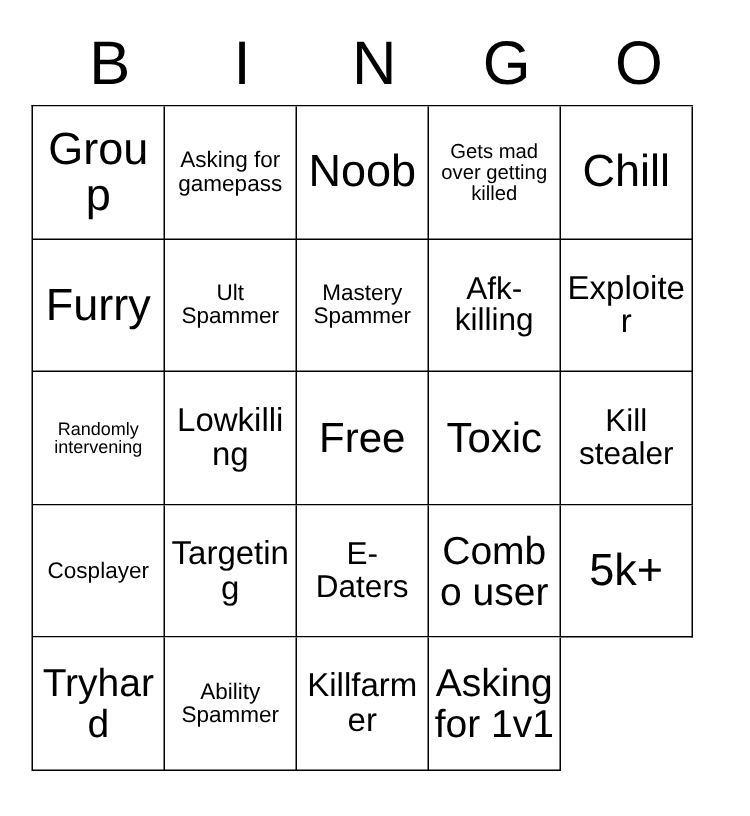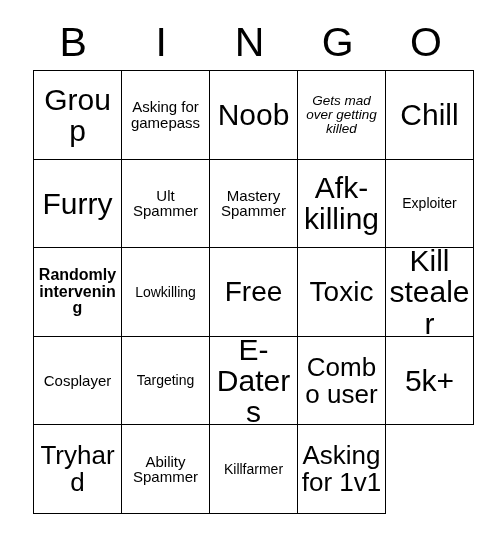--- a/index.html
+++ b/index.html
@@ -40,21 +40,21 @@
     line-height: 1;
     font-weight: 400;
     letter-spacing: 0;
     color: #000000;
     user-select: none;
   }
 
   
   .grid {
     position: absolute;
-    left: 33px;
+    left: 21px;
     top: 70px;
     width: 441px;
     height: 444px;
     box-sizing: border-box;
     border-top: 1.5px solid #000;
     border-left: 1.5px solid #000;
     display: grid;
     grid-template-columns: repeat(5, 1fr);
     grid-template-rows: repeat(5, 1fr);
   }
@@ -77,26 +77,26 @@
     width: 100%;
     line-height: 1.04;
     word-wrap: break-word;
     overflow-wrap: break-word;
     hyphens: none;
   }
 
   
   .fs-xxl  { font-size: 28px; }
   .fs-xl   { font-size: 30px; }
-  .fs-lg   { font-size: 30px; }
+  .fs-lg   { font-size: 21px; }
   .fs-md   { font-size: 26px; }
-  .fs-sm   { font-size: 14px; }
+  .fs-sm   { font-size: 22px; }
   .fs-xs   { font-size: 15px; }
-  .fs-xxs  { font-size: 13.5px; font-style: italic; }
-  .fs-tiny { font-size: 16px; font-weight: bold; }
+  .fs-xxs  { font-size: 13.5px; }
+  .fs-tiny { font-size: 12px; }
 </style>
 </head>
 <body>
 
 <div class="card">
 
   <div class="bingo-header">
       <div class="header-letter">B</div>
       <div class="header-letter">I</div>
       <div class="header-letter">N</div>

